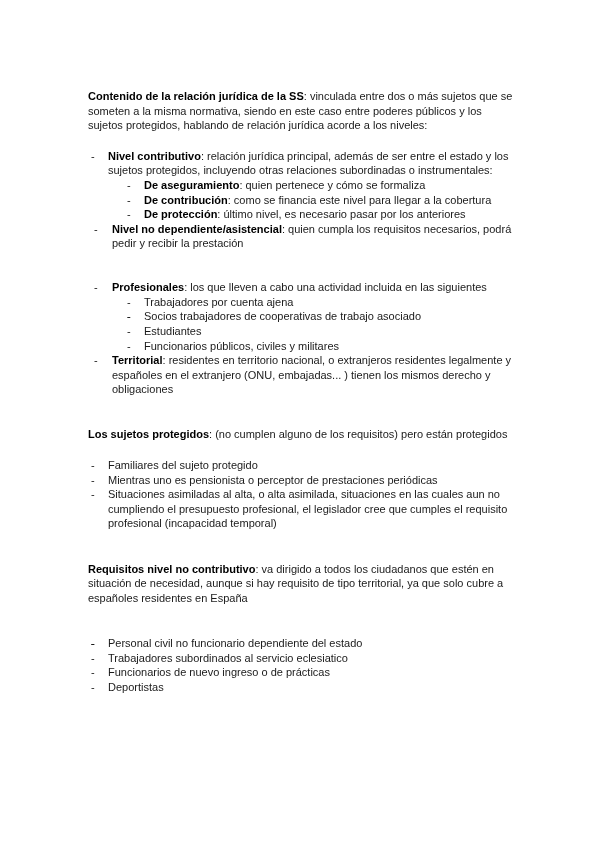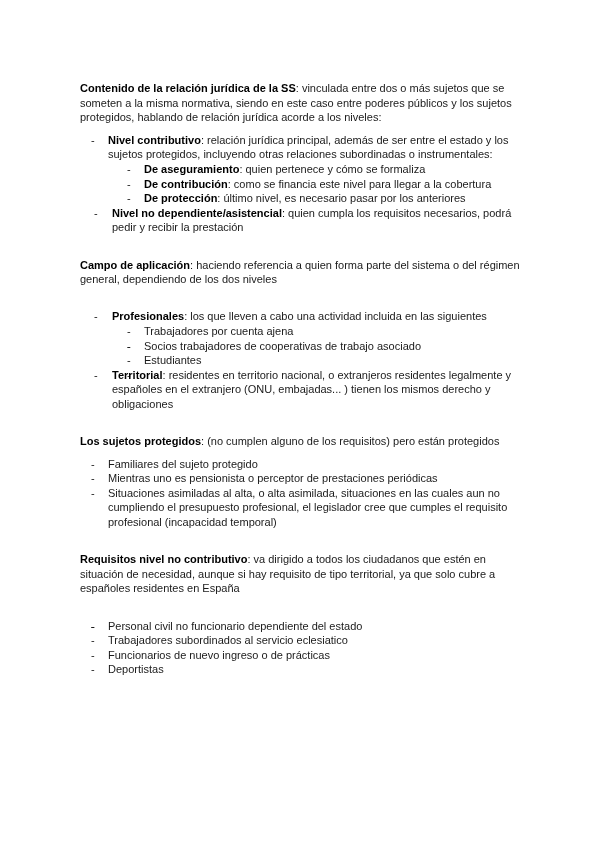--- a/index.html
+++ b/index.html
@@ -17,21 +17,21 @@
       line-height: 14.6px;
       color: #1a1a1a;
     }
     .page {
       position: absolute;
       left: 72px;
       top: 73px;
       width: 458px;
     }
     .para {
-      margin: 8px;
+      margin: 16px;
       padding: 0;
     }
     .gap { height: 14.6px; }
     b { font-weight: bold; color: #000; }
     ul.l1, ul.l2 {
       list-style: none;
       margin: 0;
       padding: 0;
     }
     ul.l1 > li {
@@ -74,34 +74,33 @@
       </ul>
     </li>
     <li class="shift">
       <span class="dash">-</span>
       <b>Nivel no dependiente/asistencial</b><span>: quien cumpla los requisitos necesarios, podrá pedir y recibir la prestación</span>
     </li>
   </ul>
 
   <div class="gap"></div>
 
-  <p class="para"><b>Campo de aplicación</b><span>: haciendo referencia a quien forma parte del sistema o del régimen general, dependiendo de los dos niveles</span></p>
 
   <div class="gap"></div>
 
   <ul class="l1">
     <li class="shift">
       <span class="dash">-</span>
       <b>Profesionales</b><span>: los que lleven a cabo una actividad incluida en las siguientes</span>
       <ul class="l2">
         <li><span class="dash">-</span><span>Trabajadores por cuenta ajena</span></li>
         <li><span class="dash">-</span></li>
         <li><span class="dash">-</span><span>Socios trabajadores de cooperativas de trabajo asociado</span></li>
         <li><span class="dash">-</span><span>Estudiantes</span></li>
-        <li><span class="dash">-</span></li>
+        <li><span class="dash">-</span><span>Funcionarios públicos, civiles y militares</span></li>
       </ul>
     </li>
     <li class="shift">
       <span class="dash">-</span>
       <b>Territorial</b><span>: residentes en territorio nacional, o extranjeros residentes legalmente y españoles en el extranjero (ONU, embajadas... ) tienen los mismos derecho y obligaciones</span>
     </li>
   </ul>
 
   <div class="gap"></div>
 

